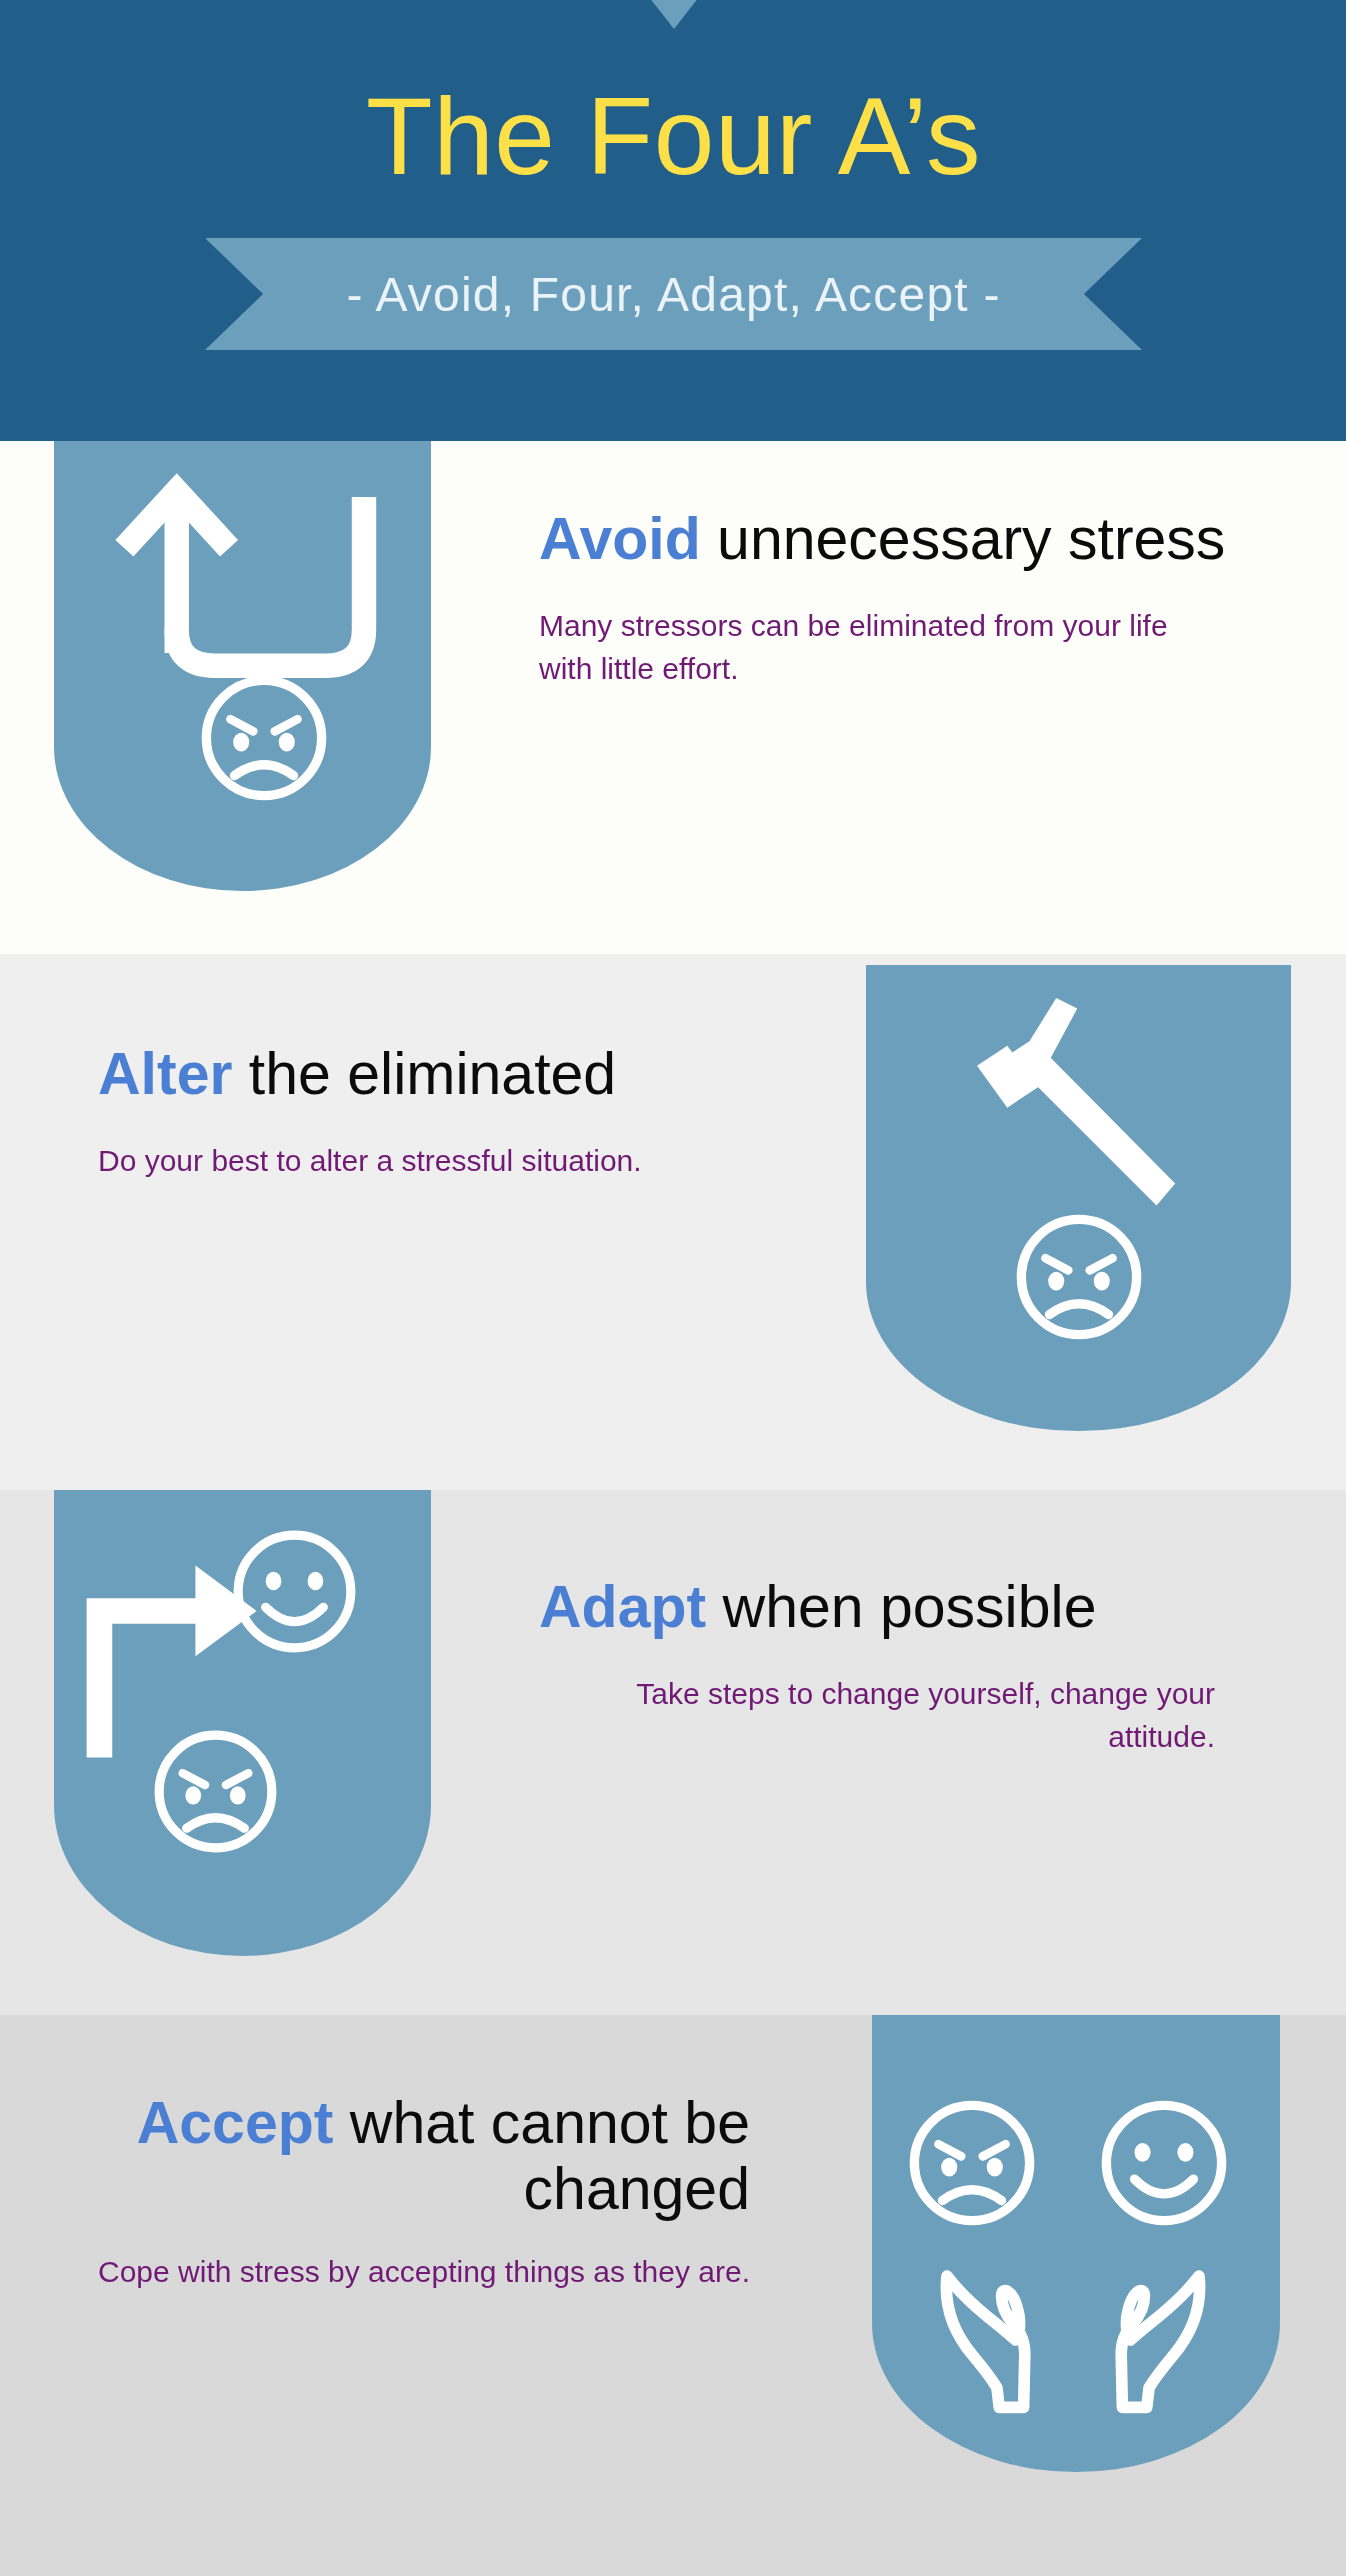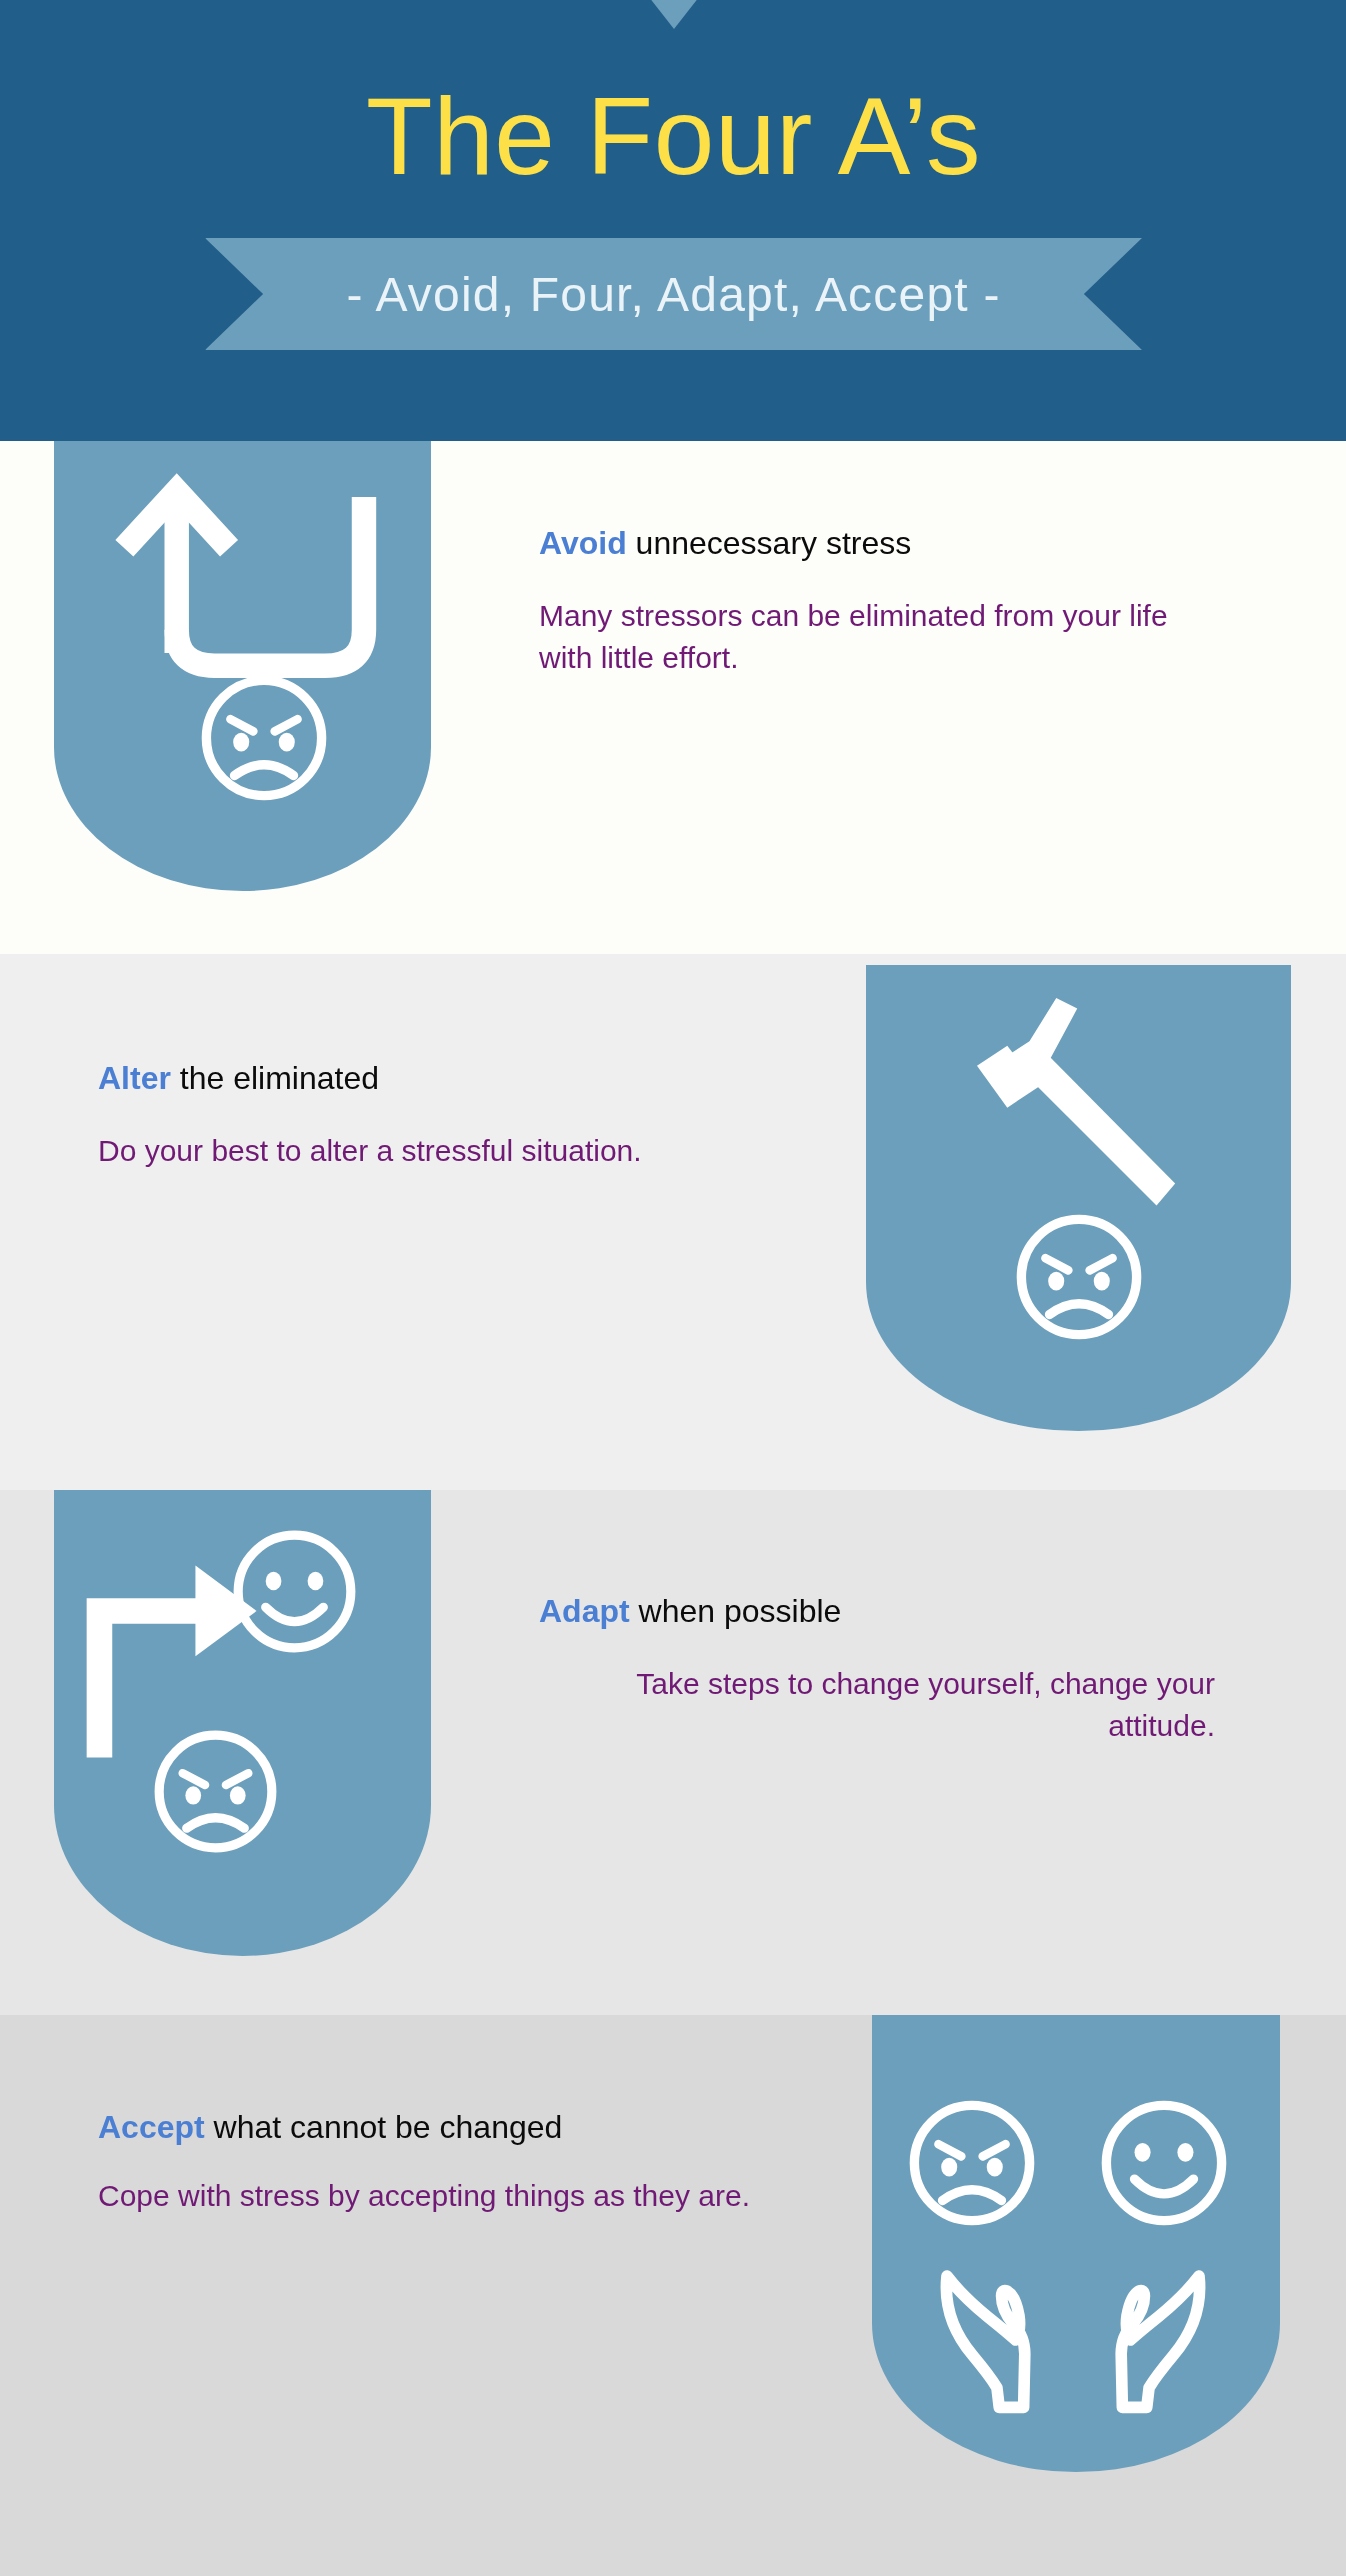--- a/index.html
+++ b/index.html
@@ -87,26 +87,25 @@
     position:absolute;
     background:#6B9FBC;
     border-bottom-left-radius:50% 32%;
     border-bottom-right-radius:50% 32%;
   }
   .shield svg { position:absolute; overflow:visible; }
 
   
   .copy { position:absolute; }
   .heading {
-    font-size:32px;
+    font-size:59px;
     line-height:1.12;
     color:#0B0B0B;
     font-weight:400;
     font-family:"Liberation Sans", sans-serif;
-    margin-top:20px;
   }
   .heading .kw {
     color:#4A7FD4;
     font-weight:700;
   }
   .body-text {
     font-size:30px;
     line-height:1.42;
     color:#701a75;
     font-weight:400;
@@ -247,21 +246,21 @@
                    Q152 118 132 96 Q112 72 112 48 Q112 36 122 40 Q136 48 142 82
                    Q146 108 136 124 Q118 108 88 84 Q44 48 18 14 Z"></path>
           <path d="M452 14 Q460 88 408 150 Q378 186 366 206 L362 240 L320 240 L318 148
                    Q318 118 338 96 Q358 72 358 48 Q358 36 348 40 Q334 48 328 82
                    Q324 108 334 124 Q352 108 382 84 Q426 48 452 14 Z"></path>
         </g>
       </svg>
     </div>
 
     <div class="copy" style="left:98px; top:75px; width:687px;">
-      <div class="heading" style="width:652px;">
+      <div class="heading" style="width:652px;text-align:right;">
         <span class="kw">Accept</span><span> what cannot be changed</span>
       </div>
       <div class="body-text" style="margin-top:29px; width:693px;">Cope with stress by accepting things as they are.</div>
     </div>
   </div>
 
 </div>
 
 
 </body></html>

